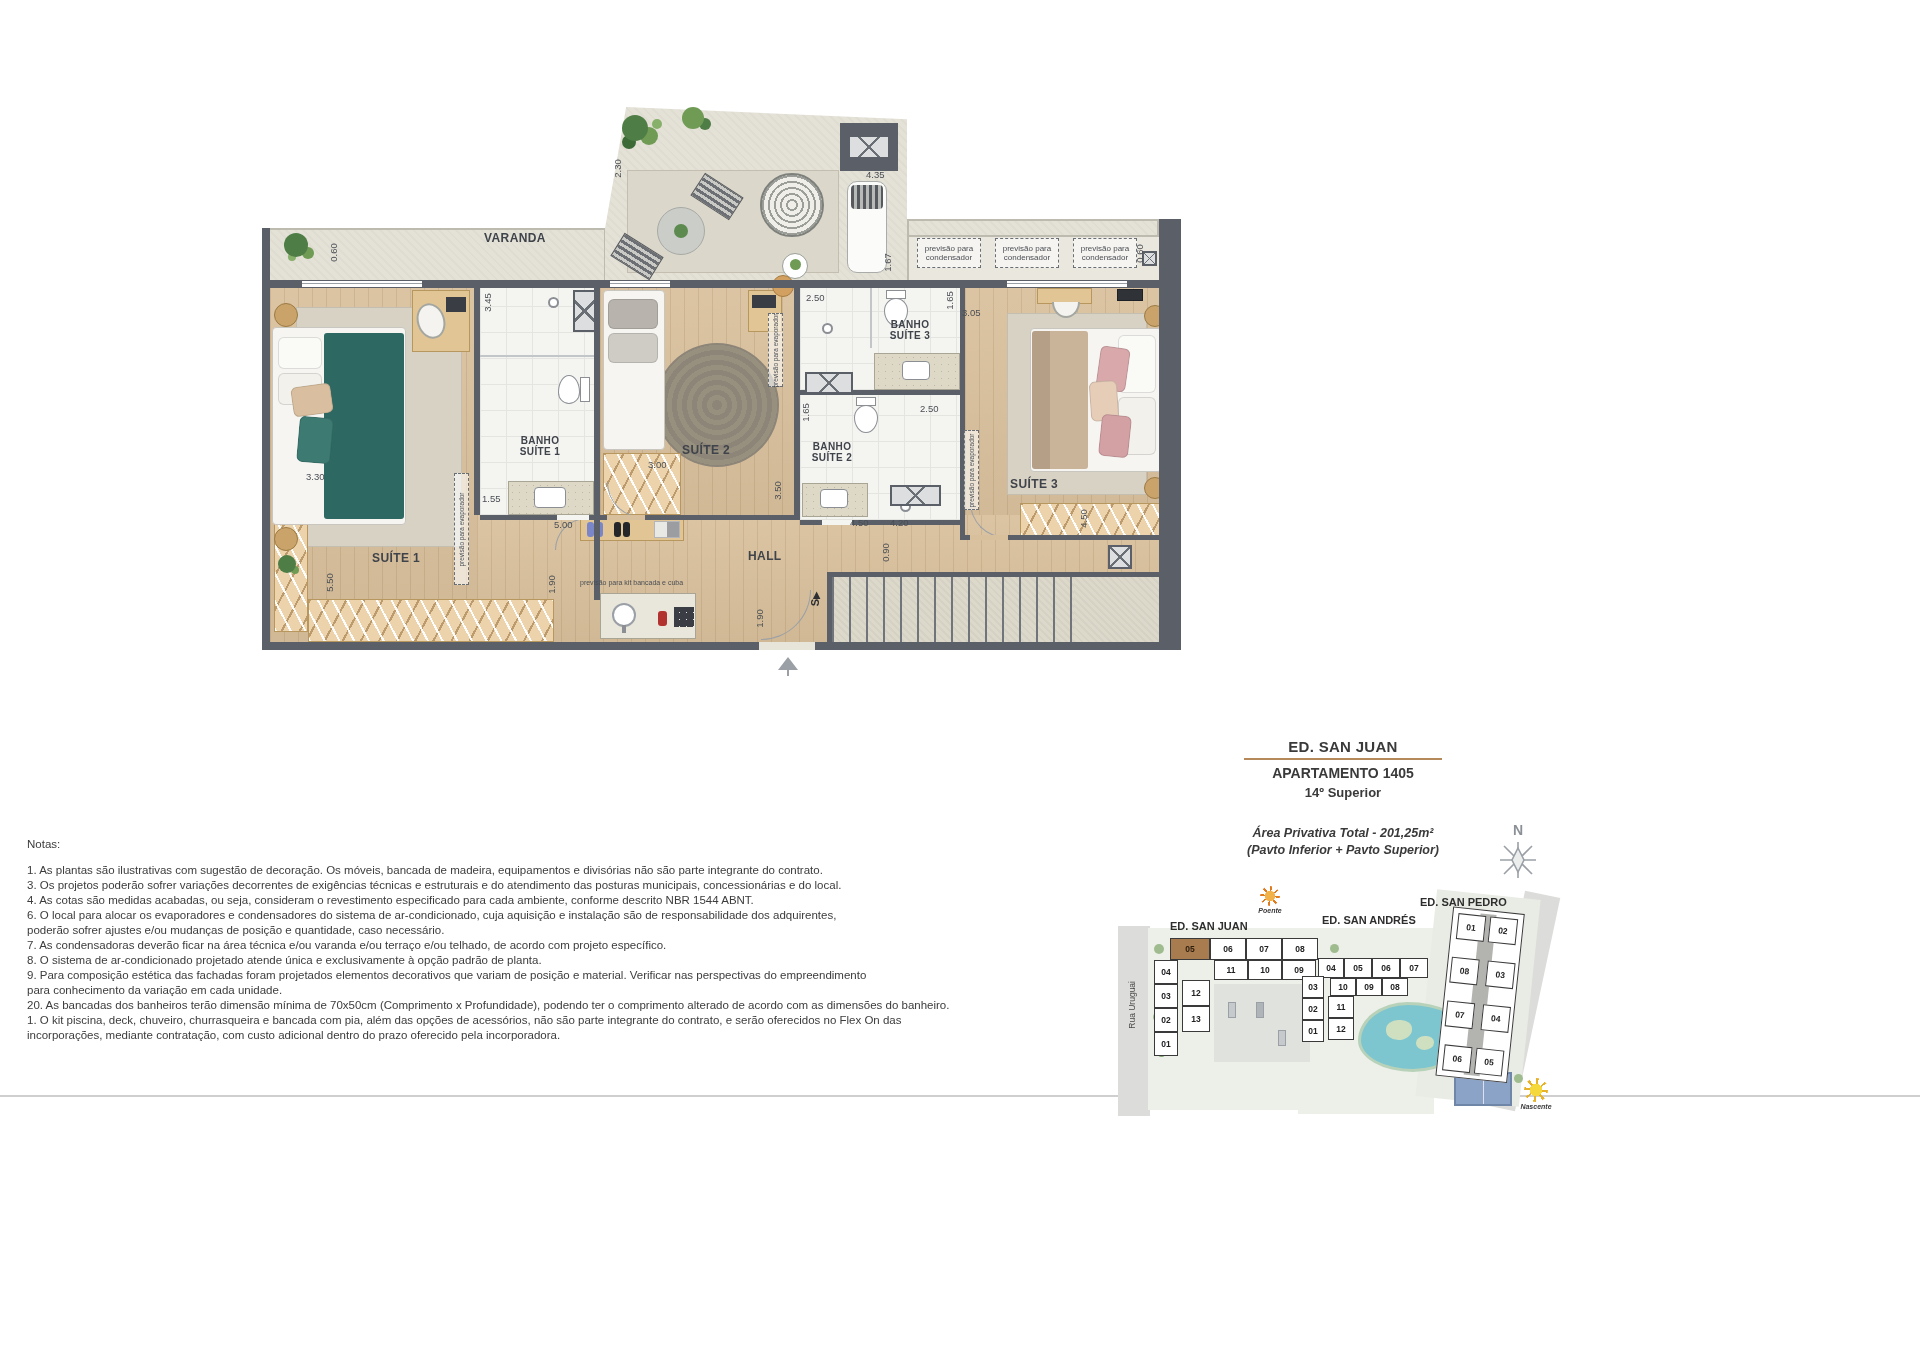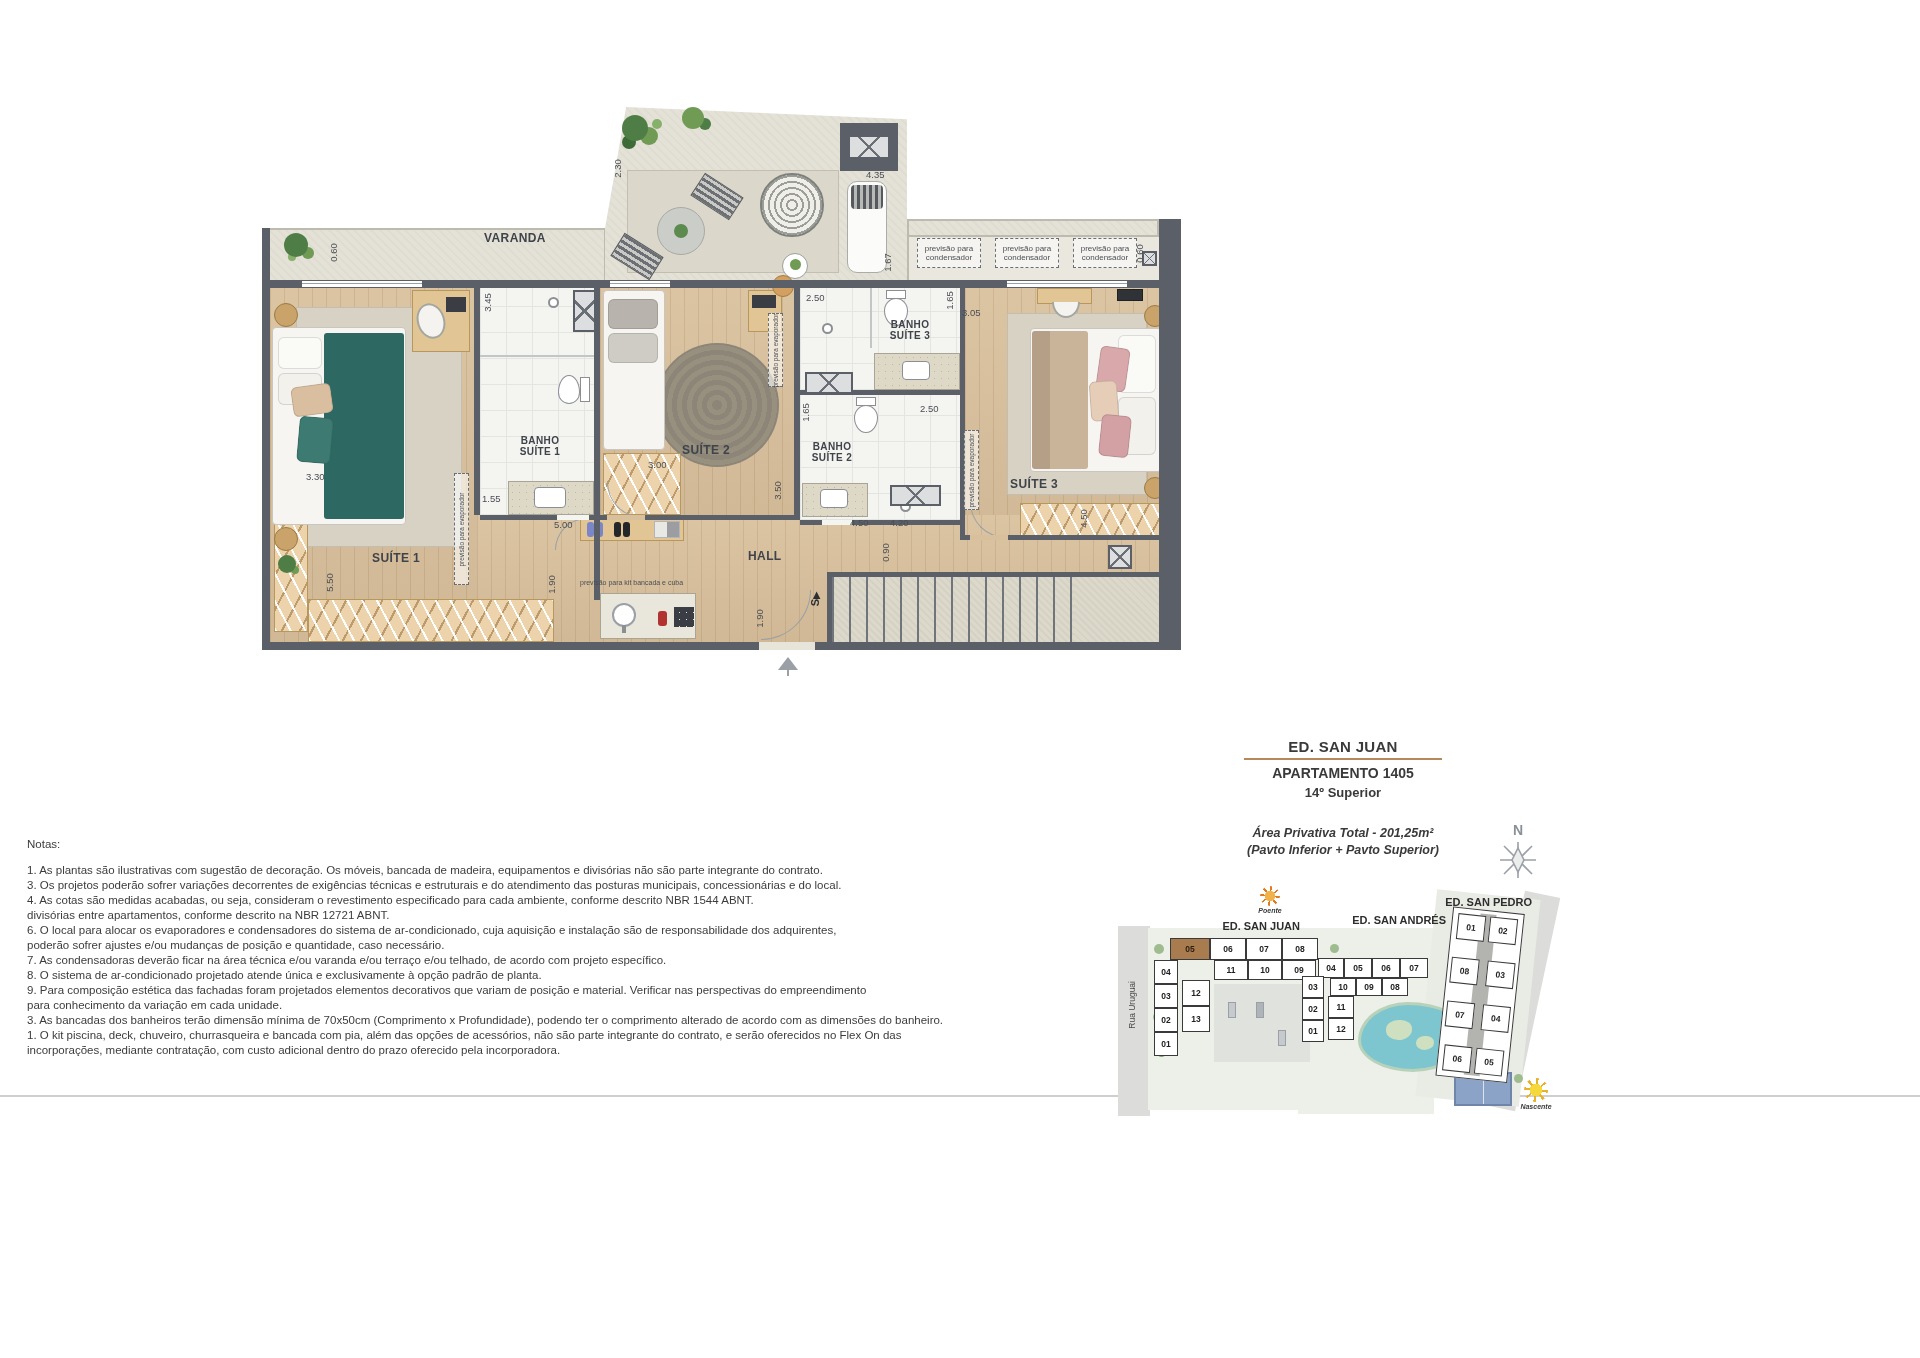--- a/index.html
+++ b/index.html
@@ -42,21 +42,21 @@
   #titleblock .tbline{height:2px;background:#b5895a;margin:3px 6px 5px 6px;}
   #titleblock .tb2{font-size:14px;font-weight:bold;margin-top:2px;}
   #titleblock .tb3{font-size:13px;font-weight:bold;margin-top:4px;}
   #titleblock .tb4{font-size:12.5px;font-weight:bold;font-style:italic;margin-top:26px;}
   #titleblock .tb5{font-size:12.5px;font-weight:bold;font-style:italic;margin-top:3px;}
   
   #siteplan{position:absolute;left:1118px;top:884px;width:460px;height:250px;z-index:5;}
   .ground{position:absolute;background:#edefe9;z-index:1;}
   .street{position:absolute;background:#dcdcda;z-index:0;}
   .street .sname{position:absolute;font-size:8.5px;color:#4a4a4a;white-space:nowrap;}
-  .bname{position:absolute;font-size:11px;font-weight:bold;color:#2e2e2e;white-space:nowrap;z-index:8;text-align:right;}
+  .bname{position:absolute;font-size:11px;font-weight:bold;color:#2e2e2e;white-space:nowrap;z-index:8;text-align:left;}
   .unit{position:absolute;background:#fff;border:1.2px solid #3a3a3a;display:flex;align-items:center;justify-content:center;font-size:8.5px;font-weight:bold;color:#222;z-index:6;}
   .unit.hl{background:#a97c50;color:#2d1d0d;}
   .pool{position:absolute;background:#7ec6cf;border-radius:45% 55% 50% 50%/55% 45% 55% 45%;border:3px solid #b8d2ba;z-index:3;}
   .island{position:absolute;background:#cfe0c0;border-radius:50% 45% 55% 50%;z-index:4;}
   .court{position:absolute;background:#8ba3c7;border:2px solid #6f86a8;z-index:4;}
   .court:after{content:"";position:absolute;left:50%;top:0;bottom:0;width:1px;background:#dbe2ee;}
   .sun{position:absolute;border-radius:50%;z-index:9;}
   .sunlabel{position:absolute;font-size:7px;font-style:italic;font-weight:bold;color:#3a3a3a;z-index:9;text-align:center;}
   .treedot{position:absolute;border-radius:50%;background:#9fbc8f;z-index:2;}
   .drive{position:absolute;background:#e0e2de;z-index:2;}
@@ -303,28 +303,27 @@
         <path d="M24 10 L30 22 L24 34 L18 22 Z" fill="#eceeee"></path>
       </g>
     </svg>
   </div>
 
   <div id="notes">
     <div class="nt">Notas:</div>
     <p>1. As plantas são ilustrativas com sugestão de decoração. Os móveis, bancada de madeira, equipamentos e divisórias não são parte integrante do contrato.</p>
     <p>3. Os projetos poderão sofrer variações decorrentes de exigências técnicas e estruturais e do atendimento das posturas municipais, concessionárias e do local.</p>
     <p>4. As cotas são medidas acabadas, ou seja, consideram o revestimento especificado para cada ambiente, conforme descrito NBR 1544 ABNT.</p>
-    <p>divisórias entre apartamentos, conforme descrito na NBR 12721 ABNT.</p>
     <p>6. O local para alocar os evaporadores e condensadores do sistema de ar-condicionado, cuja aquisição e instalação são de responsabilidade dos adquirentes,</p>
     <p>poderão sofrer ajustes e/ou mudanças de posição e quantidade, caso necessário.</p>
     <p>7. As condensadoras deverão ficar na área técnica e/ou varanda e/ou terraço e/ou telhado, de acordo com projeto específico.</p>
     <p>8. O sistema de ar-condicionado projetado atende única e exclusivamente à opção padrão de planta.</p>
     <p>9. Para composição estética das fachadas foram projetados elementos decorativos que variam de posição e material. Verificar nas perspectivas do empreendimento</p>
     <p>para conhecimento da variação em cada unidade.</p>
-    <p>3. As bancadas dos banheiros terão dimensão mínima de 70x50cm (Comprimento x Profundidade), podendo ter o comprimento alterado de acordo com as dimensões do banheiro.</p>
+    <p>20. As bancadas dos banheiros terão dimensão mínima de 70x50cm (Comprimento x Profundidade), podendo ter o comprimento alterado de acordo com as dimensões do banheiro.</p>
     <p>1. O kit piscina, deck, chuveiro, churrasqueira e bancada com pia, além das opções de acessórios, não são parte integrante do contrato, e serão oferecidos no Flex On das</p>
     <p>incorporações, mediante contratação, com custo adicional dentro do prazo oferecido pela incorporadora.</p>
   </div>
 
   <div id="bottomline"></div>
 
   <div id="siteplan">
 
     <div class="street" style="left:0;top:42px;width:32px;height:190px;">
       <span class="sname rot-90" style="left:9px;top:55px;">Rua Uruguai</span>

